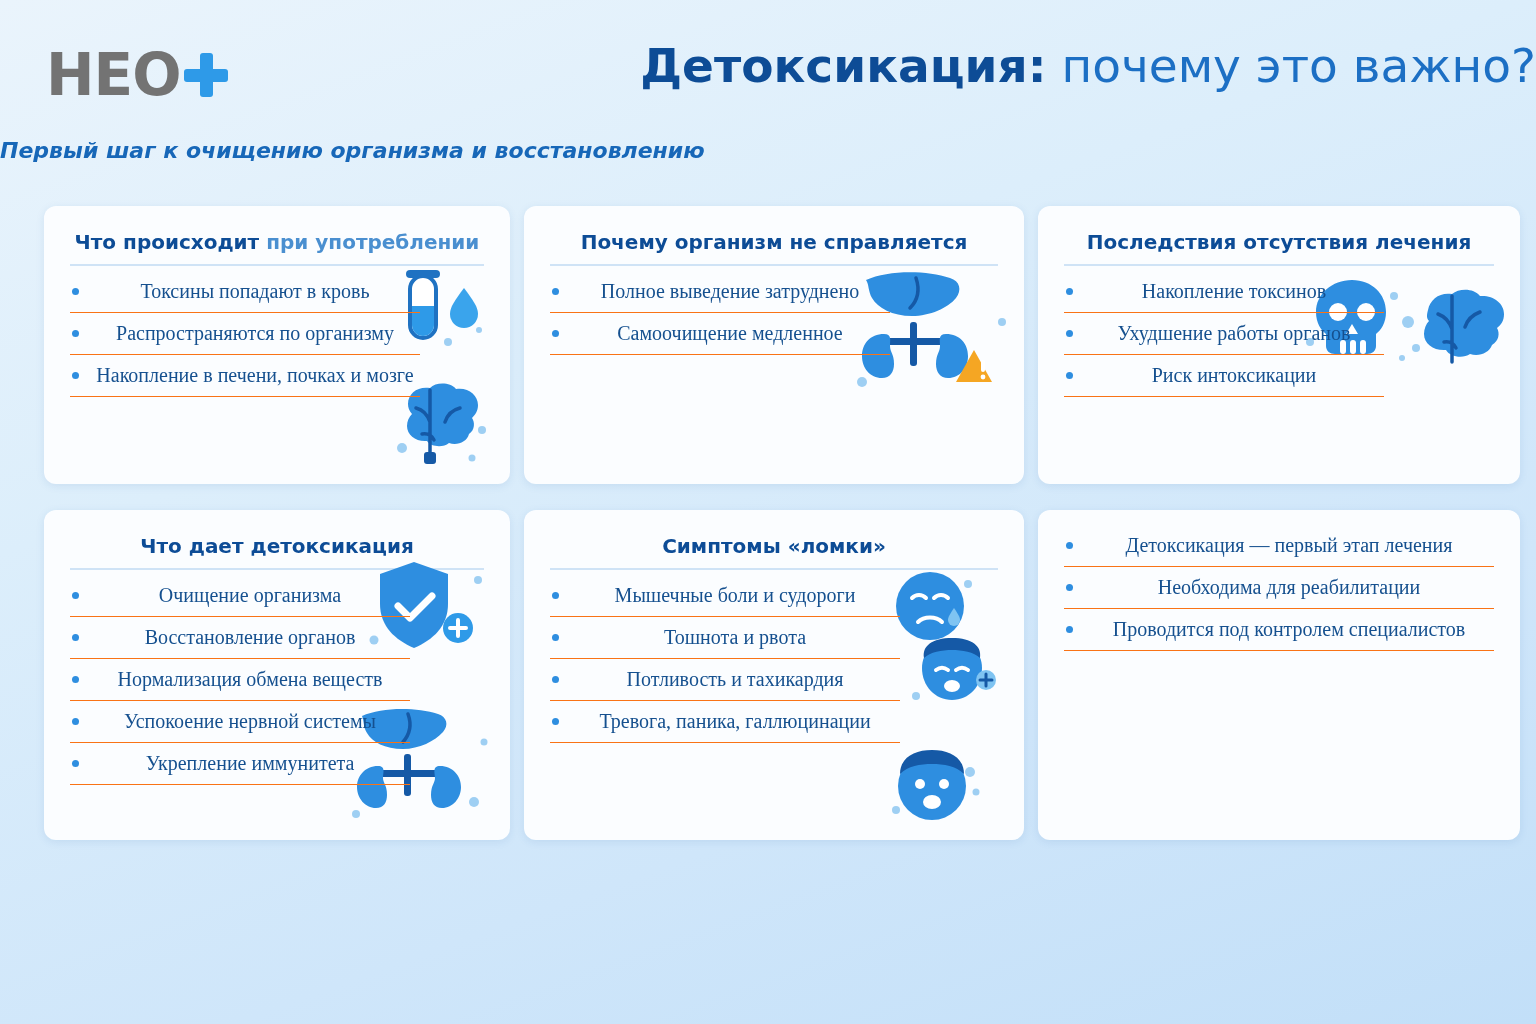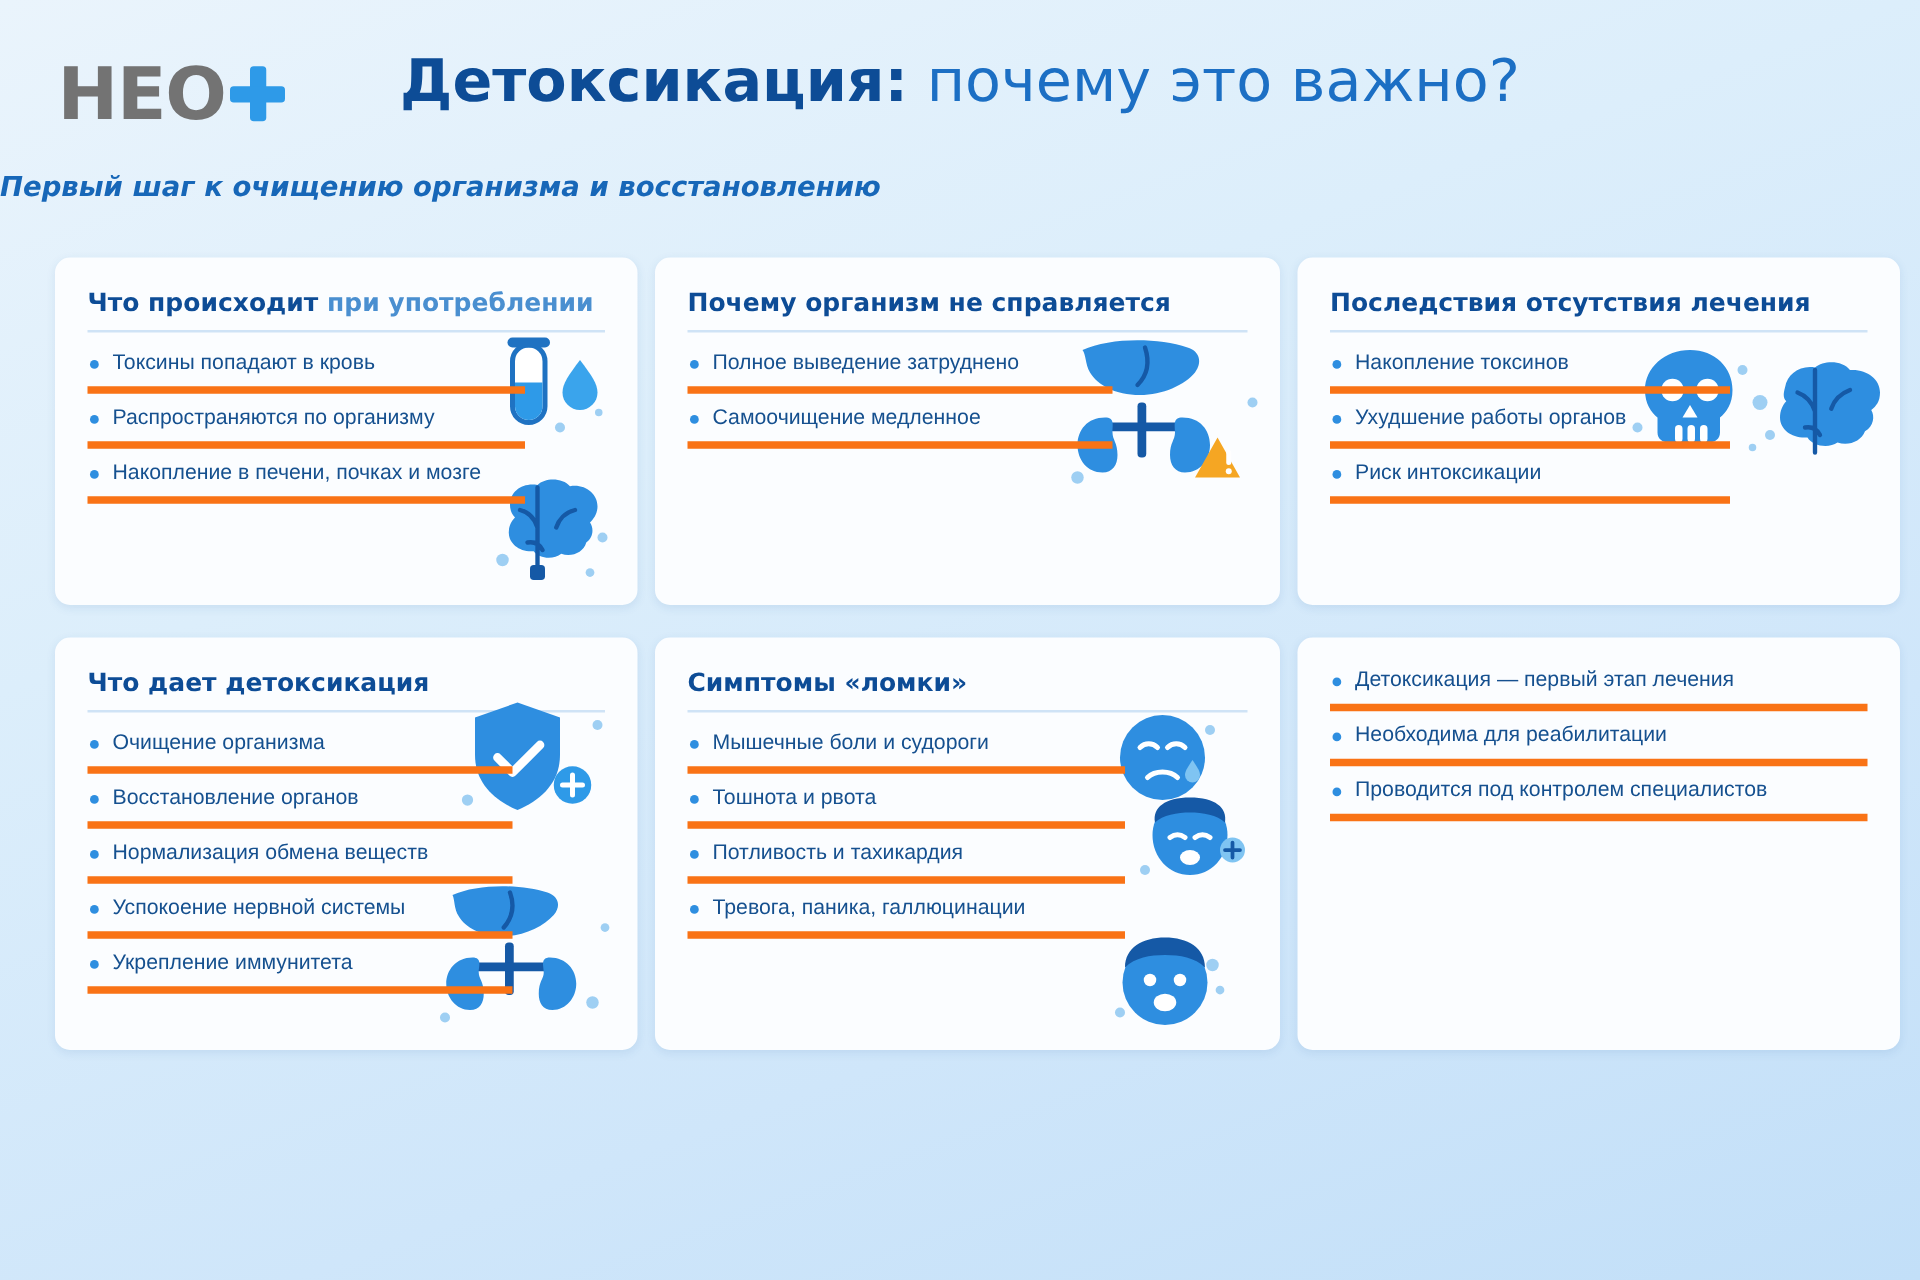--- a/index.html
+++ b/index.html
@@ -55,21 +55,21 @@
   .logo-plus:before {
     left: 16px; top: 0; width: 13px; height: 44px;
   }
   .logo-plus:after {
     left: 0; top: 16px; width: 44px; height: 13px;
   }
   .title {
     position: absolute;
     left: 0; right: 0;
     top: 40px;
-    text-align: center;
+    text-align: right;
     font-size: 47px;
     line-height: 1.1;
     color: #1c6fc4;
     font-family: "DejaVu Sans", sans-serif;
   }
   .title b {
     color: #0d4c96;
     font-weight: bold;
   }
   .subtitle {
@@ -96,20 +96,21 @@
     row-gap: 26px;
   }
   .card {
     background: #fbfdff;
     border-radius: 12px;
     box-shadow: 0 2px 8px rgba(30, 90, 160, 0.10);
     position: relative;
     overflow: hidden;
     padding: 24px 26px 18px 26px;
     box-sizing: border-box;
+    text-align: center;
   }
   .card-title {
     font-size: 20px;
     font-weight: bold;
     color: #0d4c96;
     font-family: "DejaVu Sans", sans-serif;
     padding-bottom: 10px;
     border-bottom: 2px solid #cfe3f6;
     margin-bottom: 14px;
   }
@@ -121,24 +122,24 @@
     list-style: none;
     margin: 0;
     padding: 0;
     position: relative;
     z-index: 2;
   }
   ul.items li {
     position: relative;
     padding: 0 0 9px 20px;
     margin-bottom: 9px;
-    font-size: 17px;
+    font-size: 20px;
     color: #15508f;
-    font-family: Liberation Sans, sans-serif;
-    border-bottom: 6px solid #f97316;
+    font-family: Liberation Serif, serif;
+    border-bottom: 1px solid #f97316;
   }
   ul.items li .dot {
     position: absolute;
     left: 2px;
     top: 8px;
     width: 7px;
     height: 7px;
     border-radius: 50%;
     background: #2e8ee0;
   }

